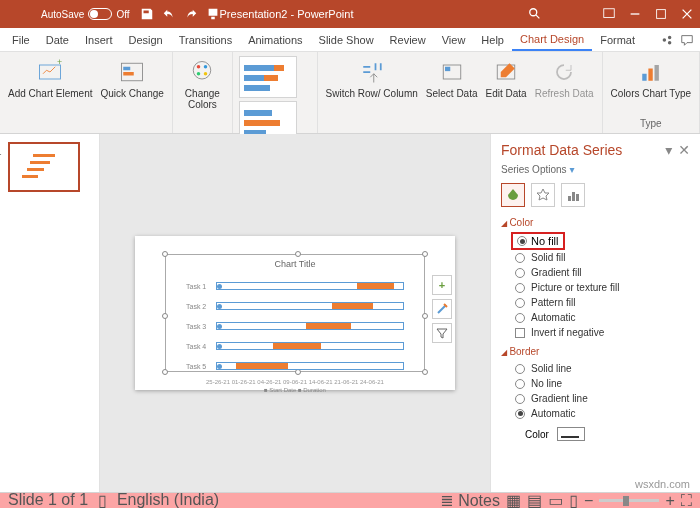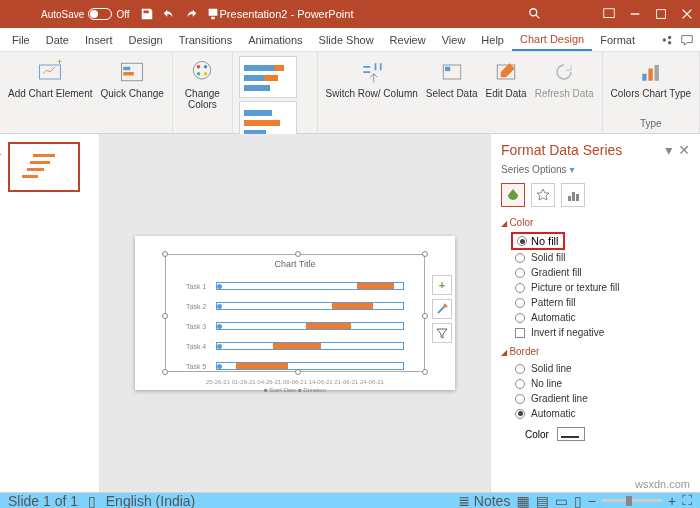--- a/index.html
+++ b/index.html
@@ -68,21 +68,21 @@
 .opt-row { display: flex; align-items: center; gap: 6px; padding: 2px 0 2px 14px; font-size: 10px; color: #333; }
 .radio { width: 10px; height: 10px; border: 1px solid #888; border-radius: 50%; display: inline-block; position: relative; }
 .radio.checked::after { content: ''; width: 5px; height: 5px; background: #444; border-radius: 50%; position: absolute; top: 1.5px; left: 1.5px; }
 .checkbox { width: 10px; height: 10px; border: 1px solid #888; display: inline-block; }
 .highlight { border: 2px solid #d62020; padding: 1px 4px; margin-left: 10px; display: inline-flex; align-items: center; gap: 4px; }
 .color-row { display: flex; align-items: center; gap: 8px; padding-left: 24px; margin-top: 6px; font-size: 10px; }
 .color-swatch { width: 28px; height: 14px; border: 1px solid #888; background: #fff; position: relative; }
 .color-swatch::after { content: ''; width: 18px; height: 2px; background: #333; position: absolute; bottom: 2px; left: 3px; }
 
 
-.statusbar { height: 16px; background: #7dd3fc; border-top: 1px solid #d4d4d4; display: flex; align-items: center; padding: 0 8px; font-size: 14px; color: #555; }
+.statusbar { height: 16px; background: #fca5a5; border-top: 1px solid #d4d4d4; display: flex; align-items: center; padding: 0 8px; font-size: 16px; color: #555; }
 .status-left { display: flex; gap: 10px; }
 .status-right { margin-left: auto; display: flex; align-items: center; gap: 6px; }
 .zoom-slider { width: 60px; height: 3px; background: #ccc; position: relative; }
 .zoom-slider::after { content: ''; width: 6px; height: 10px; background: #888; position: absolute; left: 40%; top: -3px; }
 .watermark { position: absolute; bottom: 18px; right: 10px; font-size: 11px; color: #999; }
 </style>
 </head>
 <body>
 
 <div class="titlebar">

